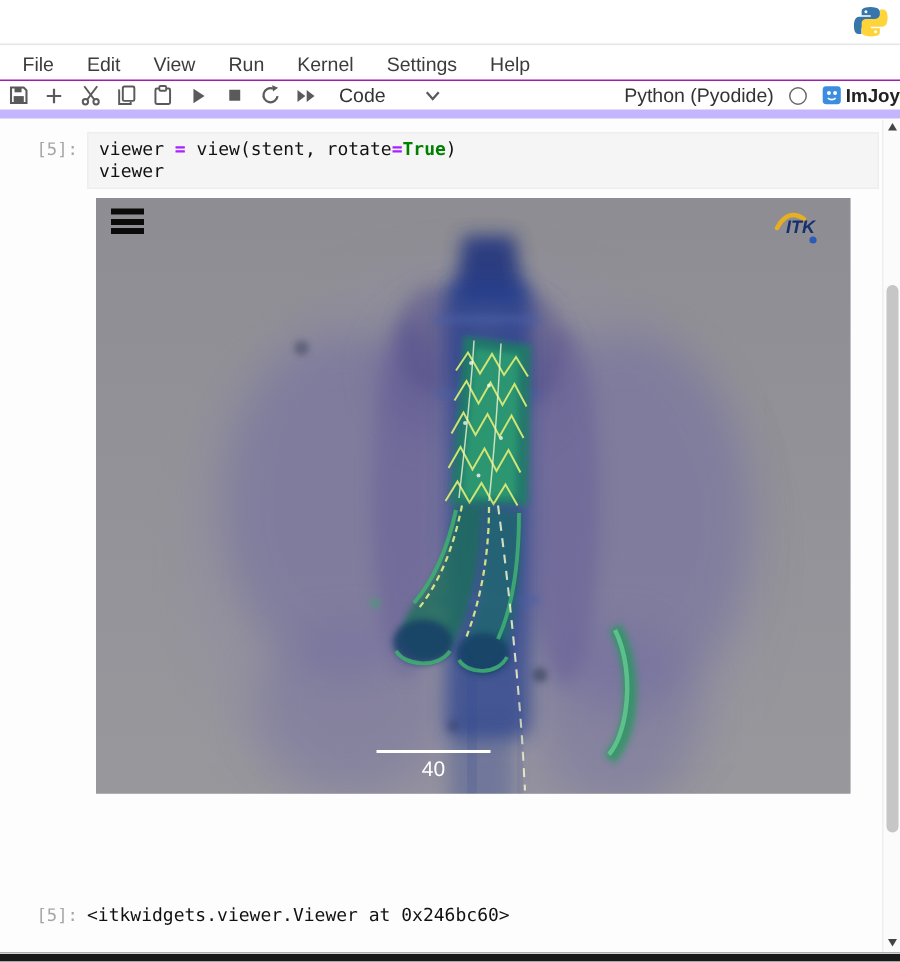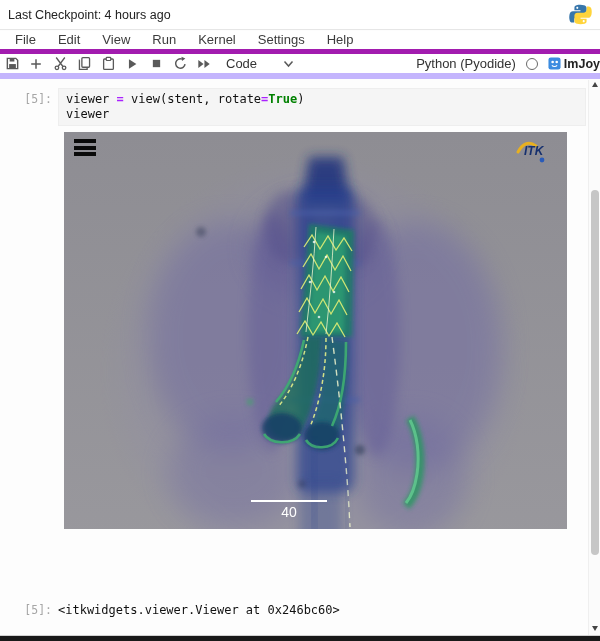--- a/index.html
+++ b/index.html
@@ -11,21 +11,21 @@
   .header { position:absolute; top:0; left:0; right:0; height:30px; background:#ffffff;
             border-bottom:1px solid #e6e6e6; display:flex; align-items:center; padding:0 8px; }
   .brand { display:flex; align-items:center; gap:4px; }
   .brand-script { font-family:"DejaVu Serif", serif; font-style:italic; font-size:15px; color:#4a4a4a; margin-right:10px; }
   .nb-title { font-size:16px; font-weight:bold; color:#111; margin-right:8px; letter-spacing:.2px; }
   .checkpoint { font-size:12.5px; color:#222; font-weight:500; }
   .header-spacer { flex:1; }
 
   
   .menubar { position:absolute; top:31px; left:0; right:0; height:23px; background:#fff;
-             border-bottom:5px solid #a21caf; display:flex; align-items:flex-end; padding-left:4px; }
+             border-bottom:1px solid #a21caf; display:flex; align-items:center; padding-left:4px; }
   .menu-item { font-size:13px; color:#3c3c3c; padding:2px 11px; cursor:pointer; }
 
   
   .toolbar { position:absolute; top:54px; left:0; right:0; height:25px; background:#fff;
              border-bottom:6px solid #c4b5fd; display:flex; align-items:center; padding:0 0; }
   .tbtn { background:none; border:none; width:24px; height:22px; display:flex; align-items:center;
           justify-content:center; cursor:pointer; color:#5a5a5a; }
   .tbtn svg { display:block; }
   .celltype { display:flex; align-items:center; gap:26px; margin-left:10px; font-size:13px; color:#333; cursor:pointer; }
   .toolbar-spacer { flex:1; }
@@ -68,21 +68,20 @@
 
   
   .statusbar { position:absolute; bottom:0; left:0; right:0; height:6px; background:#191919; border-top:1px solid #d2d2d2; }
 </style>
 </head>
 <body>
 
 <div class="app">
 
   <div class="header">
-    <span class="checkpoint">Last Checkpoint: 4 hours ago</span>
     <div class="header-spacer"></div>
     <svg width="23" height="23" viewBox="0 0 48 48">
       <path fill="#3776ab" d="M23.8 3.5c-2.9 0-5.7.3-8.1 1C12 5.5 11.3 7.6 11.3 10.2v4.9h12.6v1.9H7.9c-3.3 0-5.8 2.4-6.7 6.5-.9 4.6-.9 7.4 0 12 .8 3.7 2.7 5.4 5.9 5.4h3.9v-5.8c0-3.8 3.3-7.2 7.1-7.2h12.6c3.1 0 6-2.7 6-5.8V10.2c0-2.9-2.5-5.1-5.5-5.7-2.4-.6-4.6-1-7.4-1zm-6.5 4.4c1.2 0 2.1 1 2.1 2.2s-.9 2.2-2.1 2.2-2.1-1-2.1-2.2.9-2.2 2.1-2.2z"></path>
       <path fill="#ffd43b" d="M24.2 44.5c2.9 0 5.7-.3 8.1-1 3.7-1 4.4-3.1 4.4-5.7v-4.9H24.1V31h16c3.3 0 5.8-2.4 6.7-6.5.9-4.6.9-7.4 0-12-.8-3.7-2.7-5.4-5.9-5.4H37v5.8c0 3.8-3.3 7.2-7.1 7.2H17.3c-3.1 0-6 2.7-6 5.8v11.9c0 2.9 2.5 5.1 5.5 5.7 2.4.6 4.6 1 7.4 1zm6.5-4.4c-1.2 0-2.1-1-2.1-2.2s.9-2.2 2.1-2.2 2.1 1 2.1 2.2-.9 2.2-2.1 2.2z"></path>
     </svg>
   </div>
 
   <div class="menubar">
     <span class="menu-item">File</span>
     <span class="menu-item">Edit</span>

